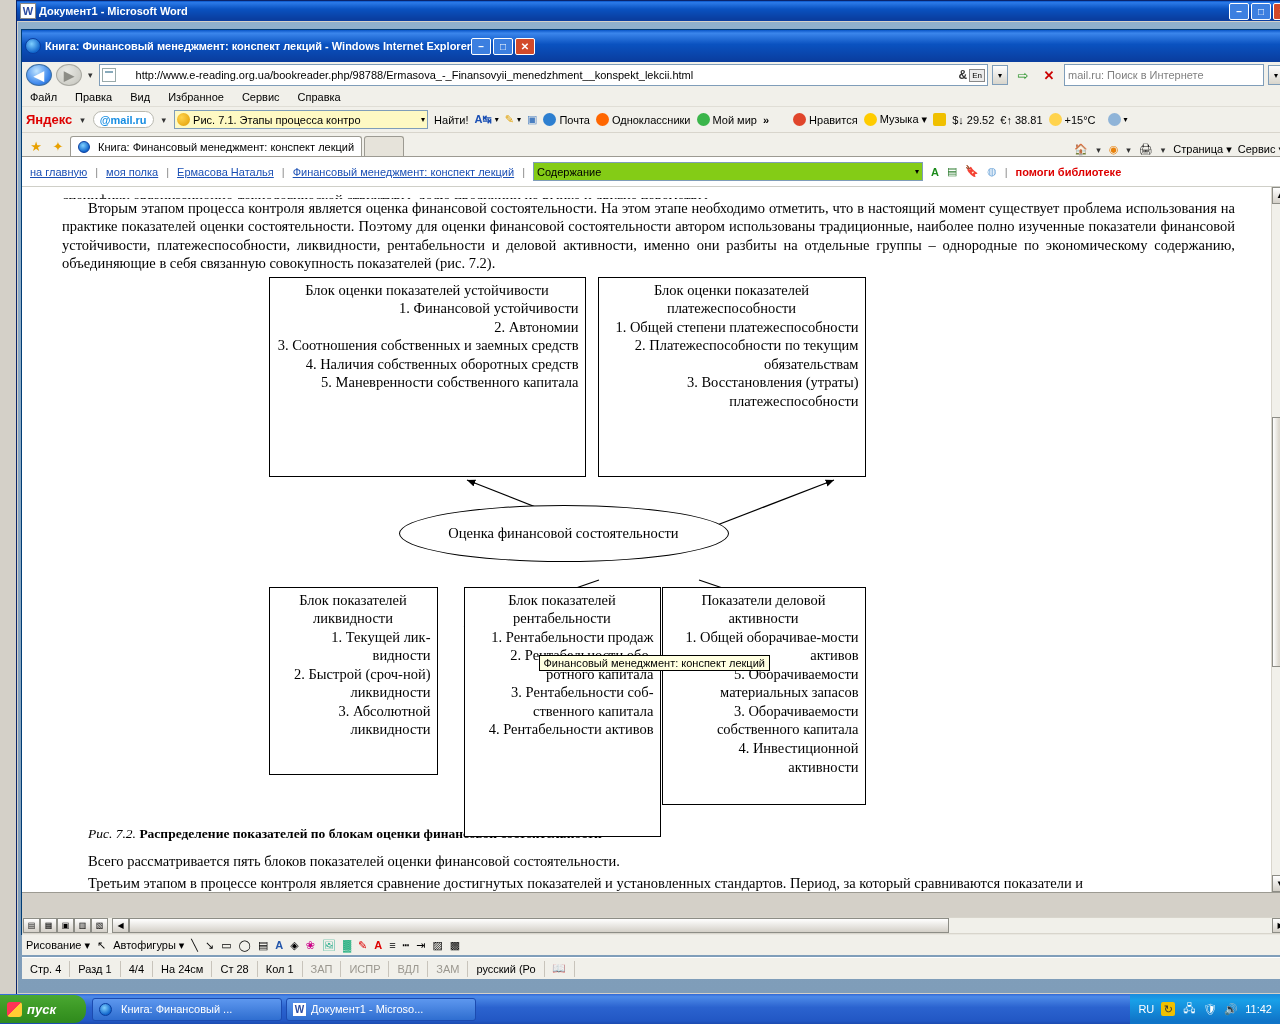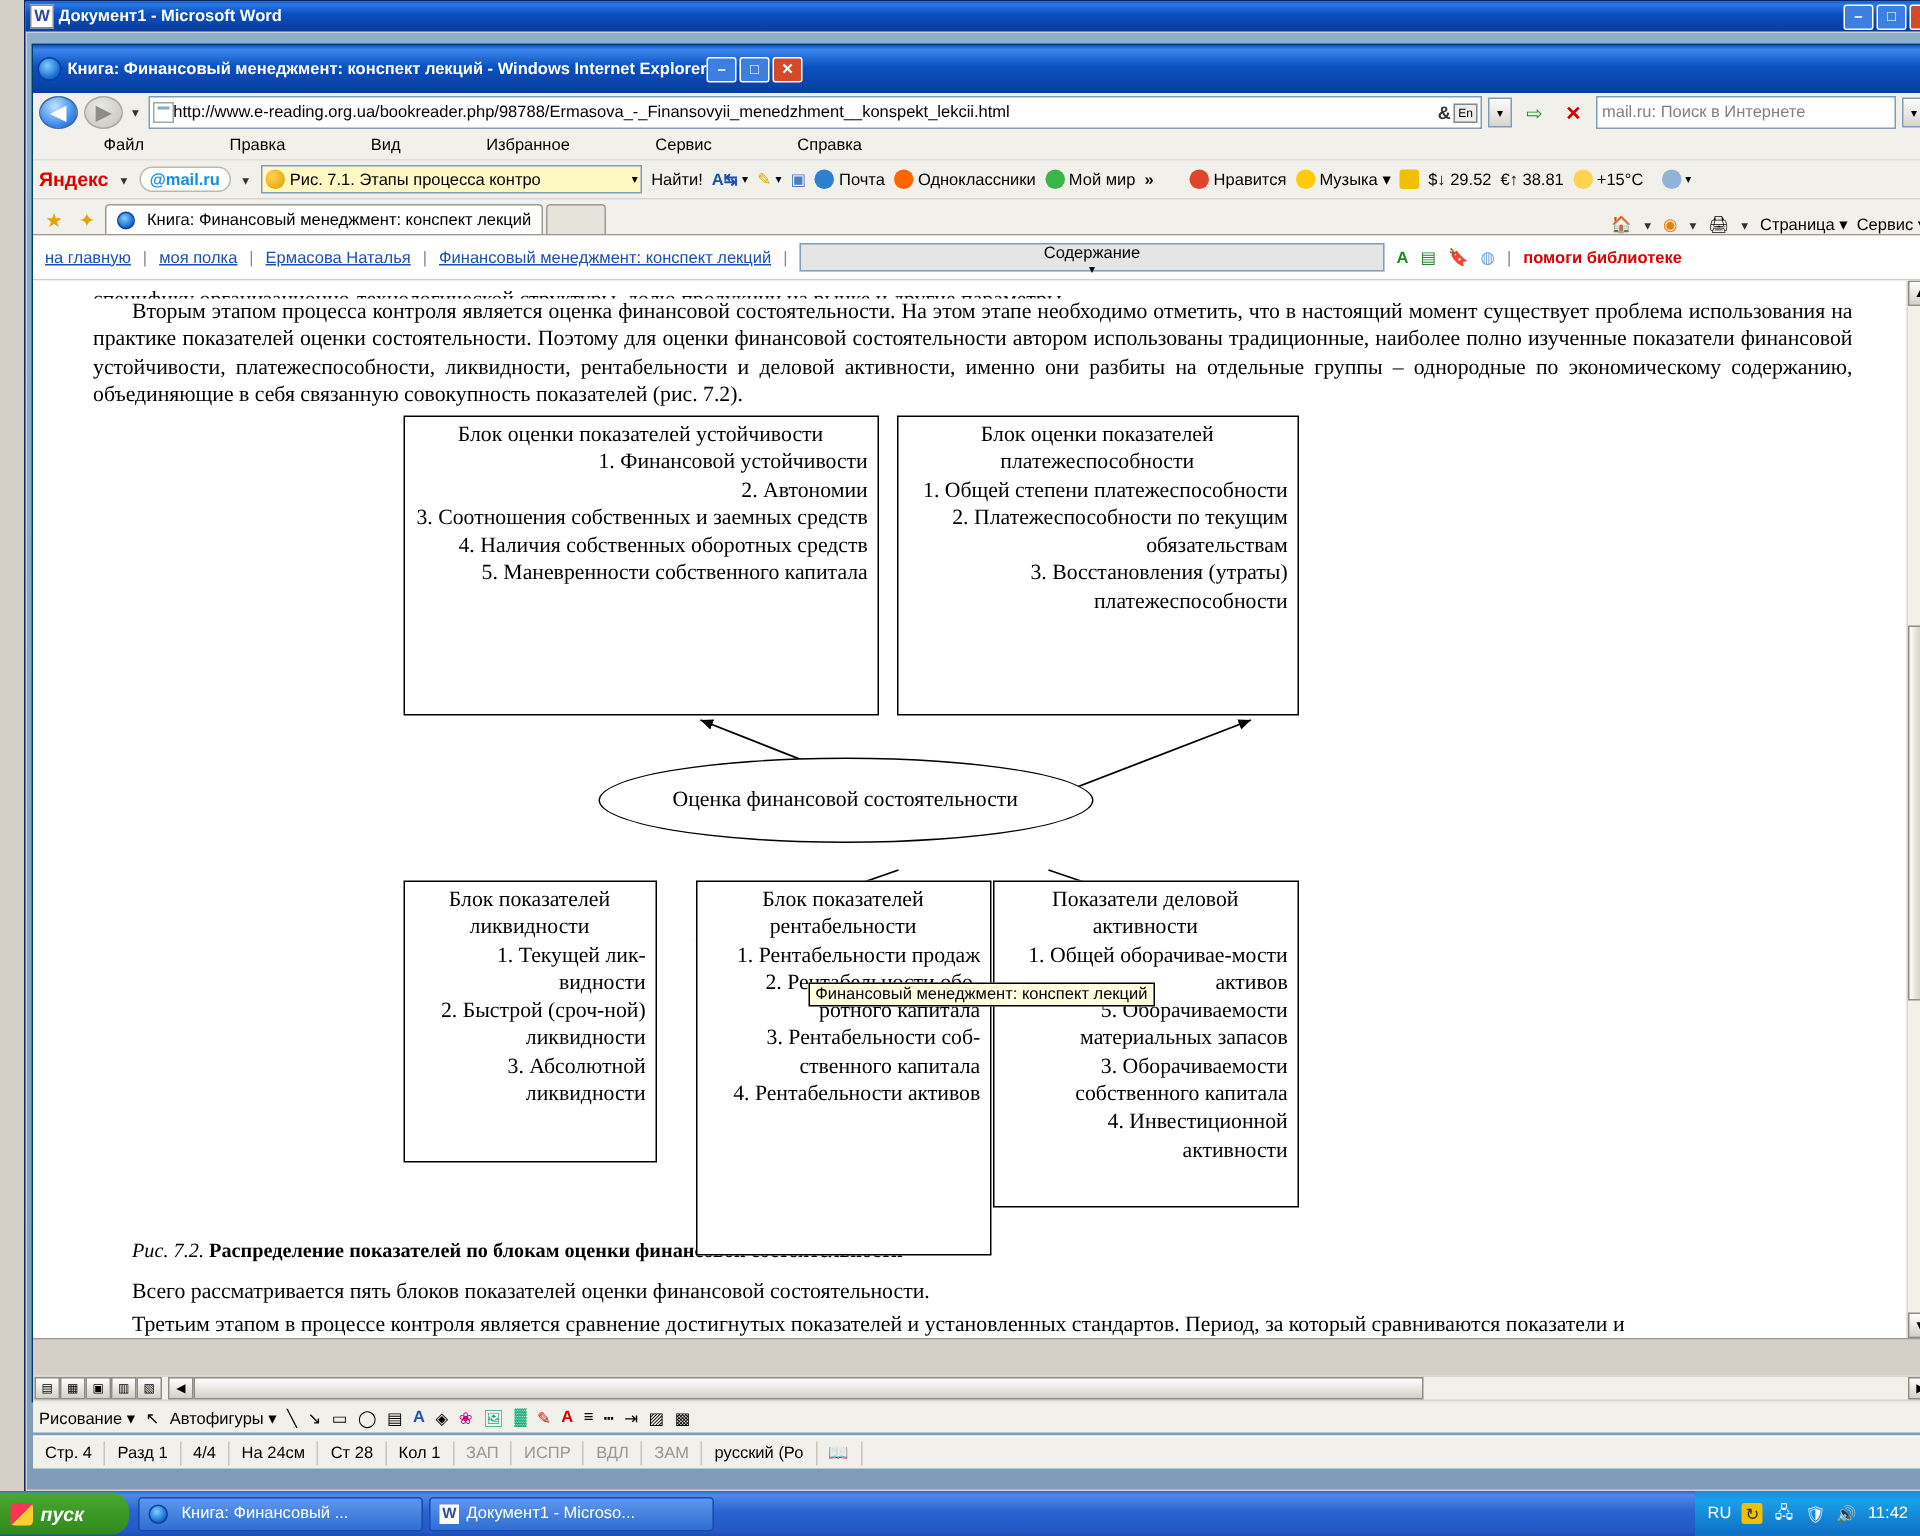--- a/index.html
+++ b/index.html
@@ -48,40 +48,40 @@
   .ie-logo{
     width:16px;height:16px;margin-right:4px;flex:none;border-radius:50%;
     background:radial-gradient(circle at 40% 35%, #7fd0ff, #1166cc 70%);
     border:1px solid #0a3ea0;
   }
   .menubar{
     height:19px;background:#f1f0ea;display:flex;align-items:center;
     font-size:11px;padding-left:6px;gap:14px;color:#000;
     border-bottom:1px solid #e0ded6;
   }
-  .menubar span{padding:1px 2px;margin-left:39px;}
+  .menubar span{padding:1px 2px;}
   
   .addrbar{
     height:26px;background:#f1f0ea;display:flex;align-items:center;padding:2px 4px;gap:4px;
   }
   .navbtn{
     width:26px;height:22px;border-radius:50%;flex:none;
     background:radial-gradient(circle at 40% 30%, #bfe4ff, #3b86ec 65%, #1b5bbd);
     border:1px solid #3a6ea5;position:relative;
   }
   .navbtn.disabled{background:radial-gradient(circle at 40% 30%,#e9e9e4,#cfcfc8 70%,#b5b5ae);border-color:#a9a9a2;}
   .navbtn .arrow{
     position:absolute;left:50%;top:50%;transform:translate(-50%,-50%);
     color:#fff;font-size:13px;font-weight:bold;line-height:1;
   }
   .navbtn.disabled .arrow{color:#8d8d86;}
   .dropcaret{font-size:9px;color:#333;padding:0 2px;}
   .urlbox{
     flex:1;height:22px;background:#fff;border:1px solid #7f9db9;display:flex;align-items:center;
-    padding:0 2px;gap:0;min-width:0;
+    padding:0 2px;gap:20px;min-width:0;
   }
   .urlbox .pageicon{
     width:14px;height:14px;flex:none;background:#fff;border:1px solid #9aa;position:relative;
   }
   .urlbox .pageicon:after{content:"";position:absolute;left:2px;top:2px;right:2px;height:2px;background:#8ab;}
   .urltext{flex:1;font-size:11px;white-space:nowrap;overflow:hidden;color:#000;}
   .url-badges{display:flex;align-items:center;gap:2px;flex:none;}
   .badge-amp{font-weight:bold;color:#333;font-size:12px;}
   .kbd-ind{
     background:#ececec;border:1px solid #888;font-size:8px;padding:0 2px;line-height:11px;color:#000;
@@ -127,22 +127,22 @@
   .tab.empty{width:40px;background:#e6e3da;}
   .tabrow .right{margin-left:auto;display:flex;align-items:center;gap:6px;font-size:11px;}
   
   .sitebar{
     height:30px;background:#fff;display:flex;align-items:center;gap:8px;padding:0 8px;font-size:11px;
     border-bottom:1px solid #cfcfc8;
   }
   .sitelink{color:#1a4fb4;text-decoration:underline;white-space:nowrap;}
   .sep{color:#888;}
   .contents-select{
-    width:390px;height:19px;background:#e5e5e5;border:1px solid #7f9db9;display:flex;align-items:center;
-    padding:0 3px;font-size:11px;justify-content:space-between;flex-direction:column;
+    width:390px;height:19px;background:#84cc16;border:1px solid #7f9db9;display:flex;align-items:center;
+    padding:0 3px;font-size:11px;justify-content:space-between;
   }
   .helpme{color:#d00;font-weight:bold;}
   
   .pagearea{
     position:relative;background:#fff;height:706px;overflow:hidden;
     border-bottom:1px solid #9c9a92;
   }
   .doc{
     position:absolute;left:0;top:0;right:17px;bottom:0;padding:4px 36px 0 40px;overflow:hidden;
     font-family:"Liberation Serif", serif;font-size:14.5px;color:#000;

